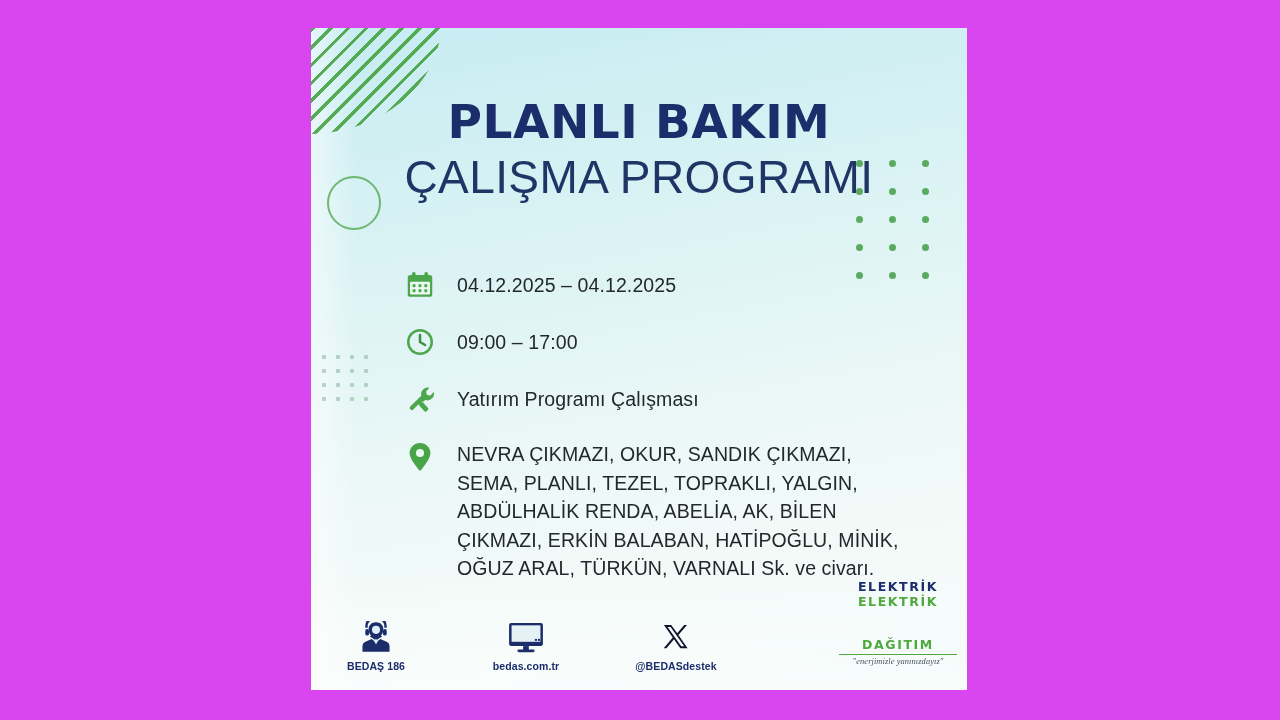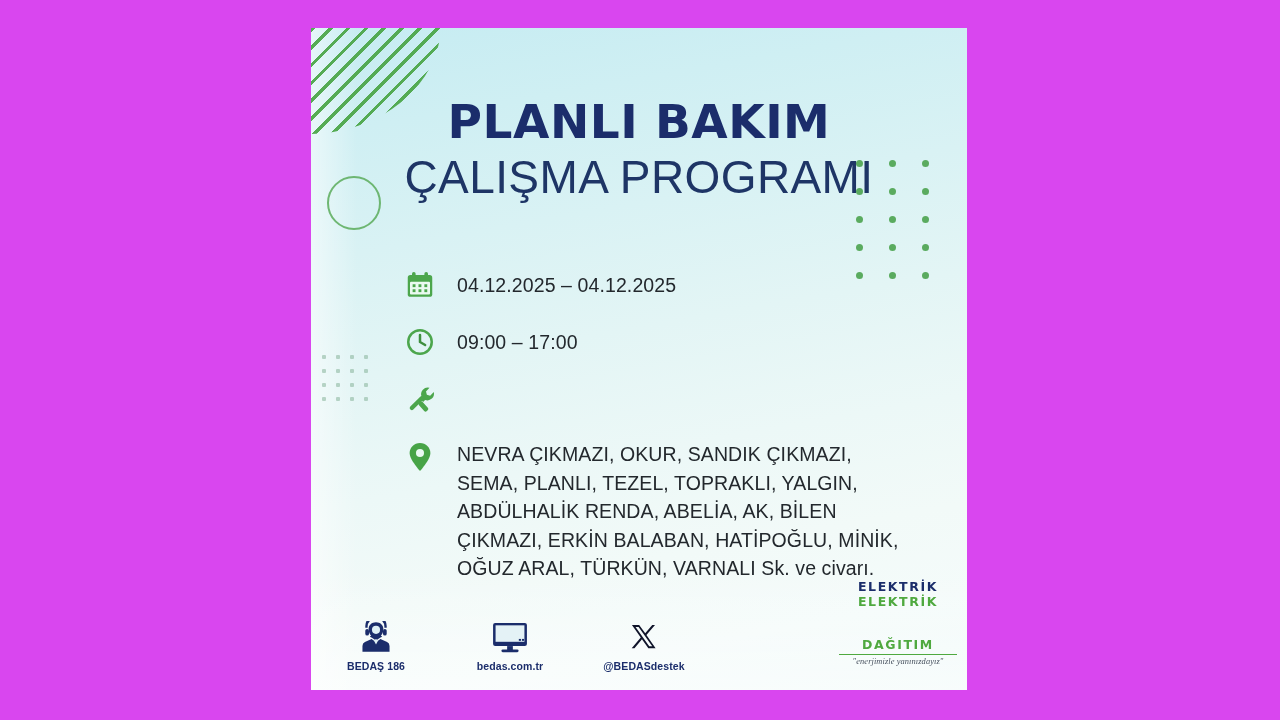--- a/index.html
+++ b/index.html
@@ -188,21 +188,21 @@
     bottom: 12px;
     width: 100%;
     height: 76px;
   }
   .contacts {
     position: absolute;
     left: 22px;
     bottom: 6px;
     display: flex;
     align-items: flex-start;
-    gap: 48px;
+    gap: 64px;
   }
   .contact {
     width: 86px;
     text-align: center;
   }
   .contact .cico {
     height: 34px;
     display: flex;
     align-items: flex-end;
     justify-content: center;
@@ -340,20 +340,21 @@
               <path d="M3.2 3.0 L6.1 2.6 L16.0 12.6 L13.0 15.6 L3.0 5.8 Z" opacity="0"></path>
               <rect x="2.2" y="13.6" width="14.4" height="3.4" rx="1.6" transform="rotate(-45 9.4 15.3)"></rect>
               <path d="M18.0 2.2 a5.6 5.6 0 0 0 -5.1 7.8 L3.4 19.5 a1.9 1.9 0 0 0 2.7 2.7 l9.5 -9.5
                        a5.6 5.6 0 0 0 7.0 -7.2 l-3.0 3.0 l-2.7 -0.6 l-0.6 -2.7 Z" opacity="0"></path>
               <path d="M19.6 3.0 a5.3 5.3 0 0 0 -6.4 6.9 l-1.6 1.6 l2.9 2.9 l1.6 -1.6
                        a5.3 5.3 0 0 0 6.9 -6.4 l-2.9 2.9 l-2.6 -0.7 l-0.7 -2.6 Z"></path>
               <rect x="12.8" y="13.4" width="3.9" height="9.2" rx="1.5" transform="rotate(-42 14.7 18.0)"></rect>
             </g>
           </svg>
         </span>
+        <span class="txt">Yatırım Programı Çalışması</span>
       </div>
 
       <div class="row row-loc">
         <span class="ic">
           <svg width="26" height="30" viewBox="0 0 20 26" aria-hidden="true">
             <path d="M10 0.8 C4.9 0.8 1.0 4.7 1.0 9.6 C1.0 15.4 10 25.2 10 25.2
                      C10 25.2 19 15.4 19 9.6 C19 4.7 15.1 0.8 10 0.8 Z" fill="#47a447"></path>
             <circle cx="10" cy="9.5" r="3.5" fill="#eafaf3"></circle>
           </svg>
         </span>

